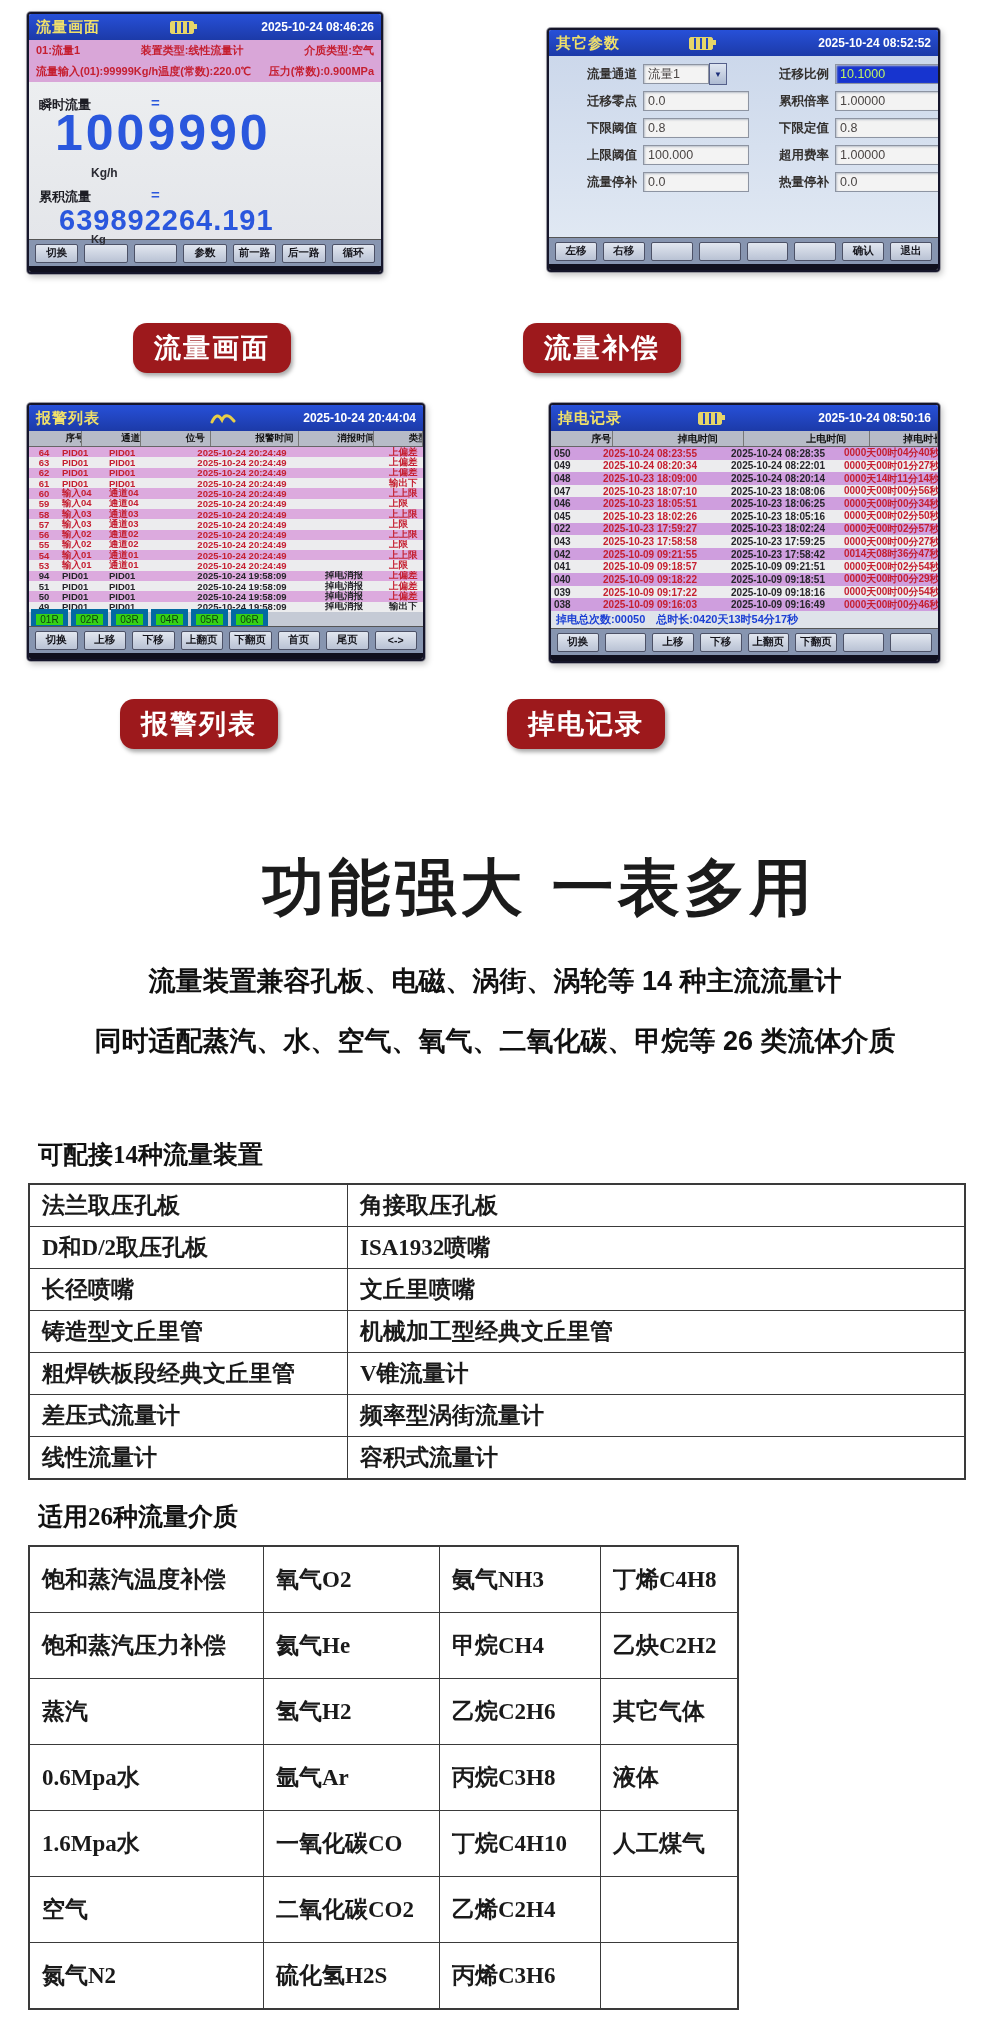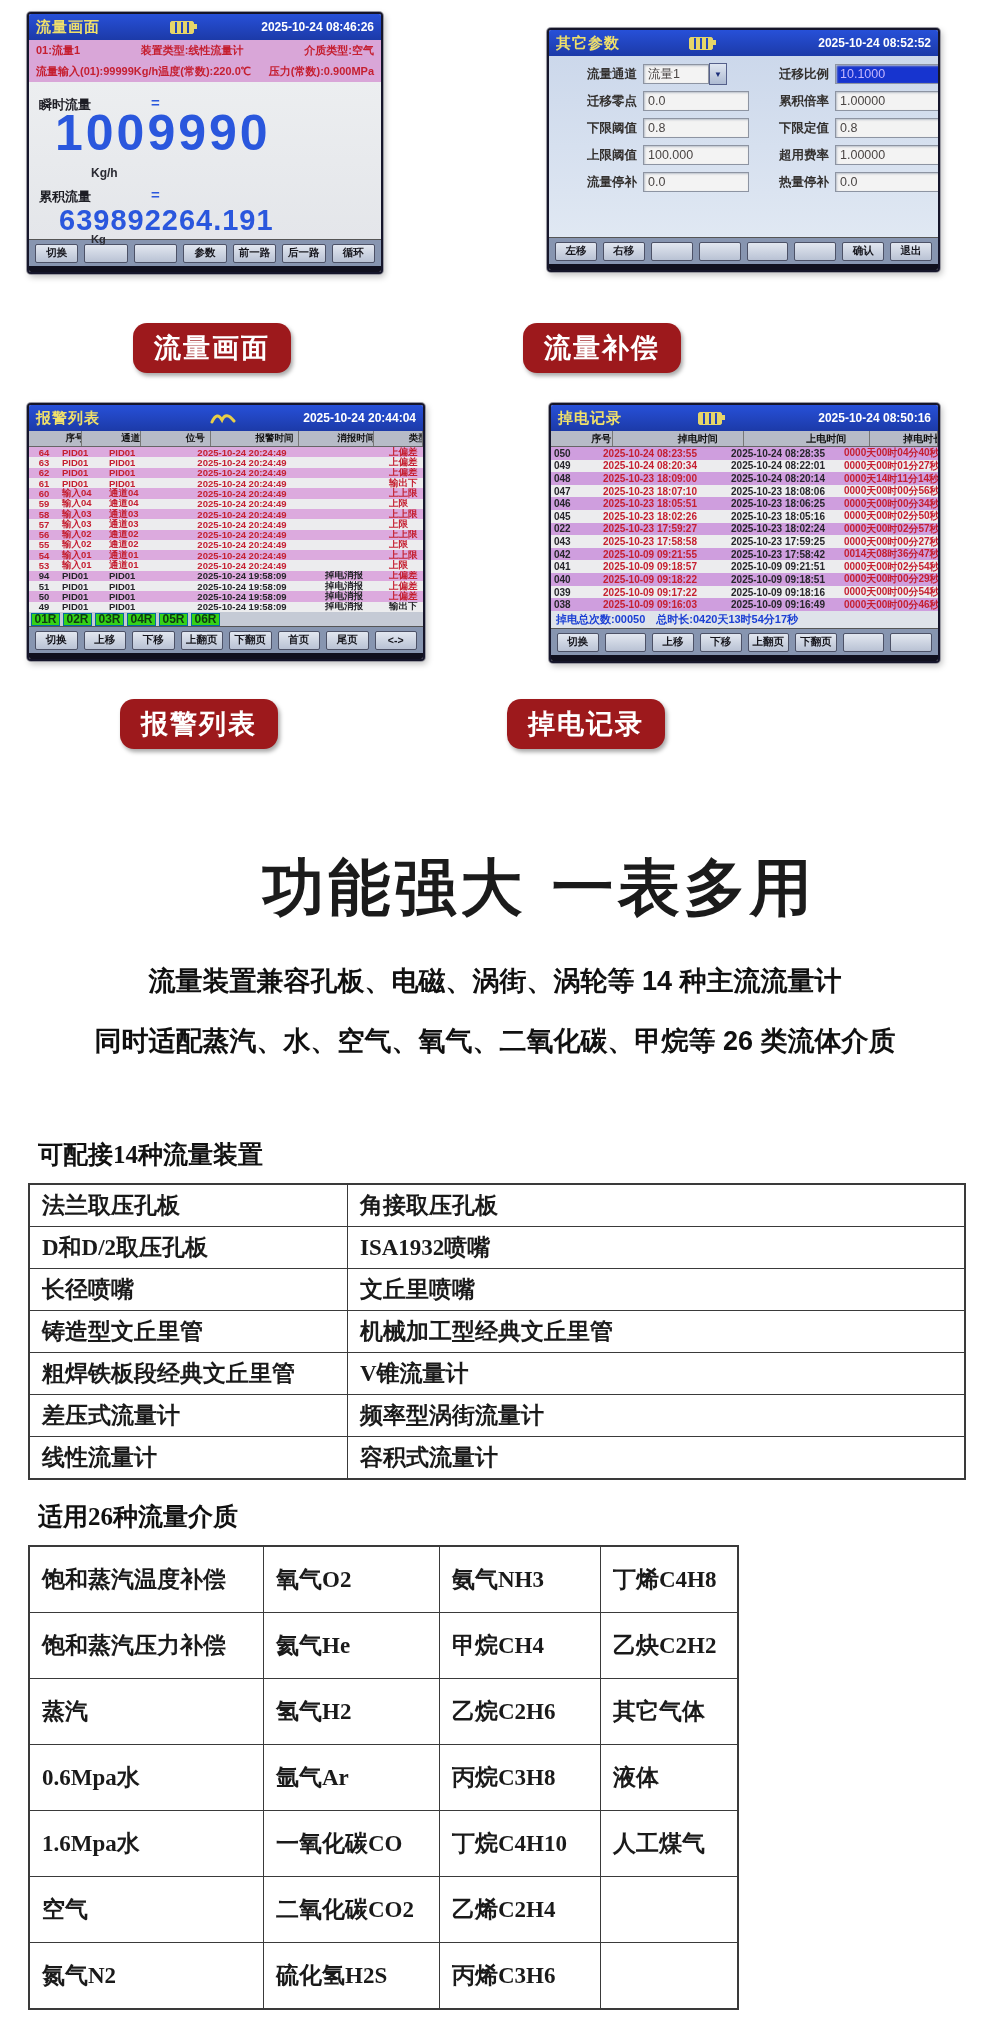--- a/index.html
+++ b/index.html
@@ -42,21 +42,21 @@
 
   
   .s2{left:547px;top:28px;width:389px;height:240px;}
   .param-body{position:relative;flex:1;background:linear-gradient(#ccd8eb,#e0e8f3);}
   .fcol{position:absolute;top:8px;}
   .fcol.left{left:30px;} .fcol.right{left:222px;}
   .fld{display:flex;align-items:center;height:20px;margin-bottom:7px;}
   .fld-label{width:58px;text-align:right;font-size:12.5px;font-weight:bold;color:#33302e;margin-right:6px;white-space:nowrap;}
   .fld-box{width:96px;height:18px;background:#f3f3f3;border:1px solid #8d94a2;box-shadow:inset 1px 1px 2px #b9bfc9;
           font-size:12.5px;color:#4a4544;padding:0 4px;line-height:18px;white-space:nowrap;}
-  .fld-box.hl{background:var(--highlight-blue,#1734cf);color:#c4b5fd;}
+  .fld-box.hl{background:var(--highlight-blue,#1734cf);color:#bef264;}
   .dd-wrap{display:flex;align-items:center;}
   .dd-wrap .fld-box{width:56px;}
   .dd-btn{width:16px;height:20px;background:linear-gradient(#dfe6f1,#aebbd2);border:1px solid #55608a;
           font-size:8px;color:#1c2f7a;display:flex;align-items:center;justify-content:center;}
 
   
   .s3{left:27px;top:403px;width:394px;height:254px;}
   .s4{left:549px;top:403px;width:387px;height:256px;}
   .col-head{height:15px;flex:0 0 15px;background:#b7bbc7;display:flex;align-items:center;
           font-size:10px;font-weight:bold;color:#111;border-bottom:1px solid #666;}
@@ -68,22 +68,22 @@
   .pink{background:var(--row-pink,#dcaade);} .violet{background:var(--row-violet,#cf9ede);}
   .lite{background:#ececee;}
   .red{color:var(--alarm-red,#c51f30);} .blk{color:#26262b;}
   .arow,.ahead{font-size:9.5px;font-weight:bold;}
   .a0{width:30px;text-align:center;} .a1{width:44px;padding-left:3px;} .a2{width:74px;padding-left:3px;}
   .a3{width:118px;text-align:center;} .a4{width:86px;text-align:center;} .a5{flex:1 1 auto !important;padding-left:2px;}
   .prow,.phead{font-size:10px;font-weight:bold;}
   .p0{width:30px;text-align:left;padding-left:3px;} .p1{width:132px;text-align:center;}
   .p2{width:124px;text-align:center;} .p3{flex:1 1 auto !important;text-align:left;padding-left:4px;}
   .tab-row{height:14px;flex:0 0 14px;background:#c5cad5;display:flex;align-items:center;gap:3px;padding:0 2px;}
-  .ctab{width:27px;height:11px;background:var(--tab-green,#35d217);border:1px solid #0369a1;color:#0d3a12;
-          font-size:12px;font-weight:bold;display:flex;align-items:center;justify-content:center;}
+  .ctab{width:27px;height:11px;background:var(--tab-green,#35d217);border:5px solid #0369a1;color:#0d3a12;
+          font-size:10px;font-weight:normal;display:flex;align-items:center;justify-content:center;}
   .pw-summary{height:17px;flex:0 0 17px;background:#dfe3ea;color:#1b3fd4;font-weight:bold;font-size:11px;
           display:flex;align-items:center;padding:0 5px;white-space:nowrap;overflow:hidden;}
 
   
   .badge{position:absolute;background:var(--badge-red,#9d191c);color:#fff;font-size:27px;font-weight:bold;
          letter-spacing:2px;padding:7px 21px;border-radius:14px;box-shadow:2px 3px 4px rgba(0,0,0,.35);
          font-family:"Liberation Sans",sans-serif;}
   .badge.b1{left:133px;top:323px;} .badge.b2{left:523px;top:323px;}
   .badge.b3{left:120px;top:699px;} .badge.b4{left:507px;top:699px;}
 

